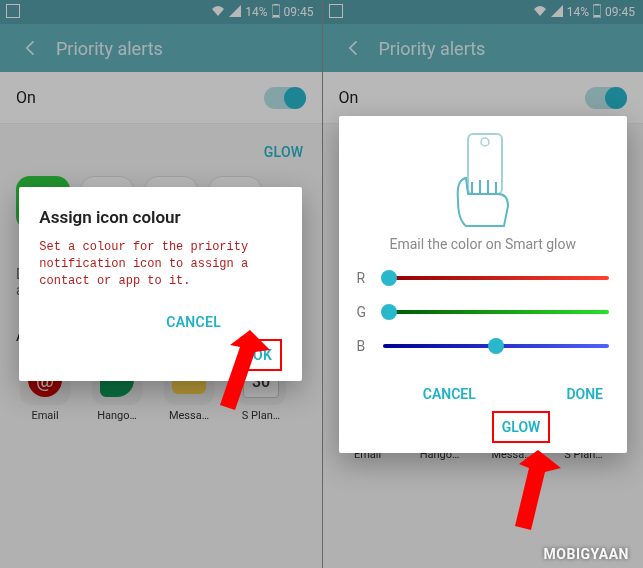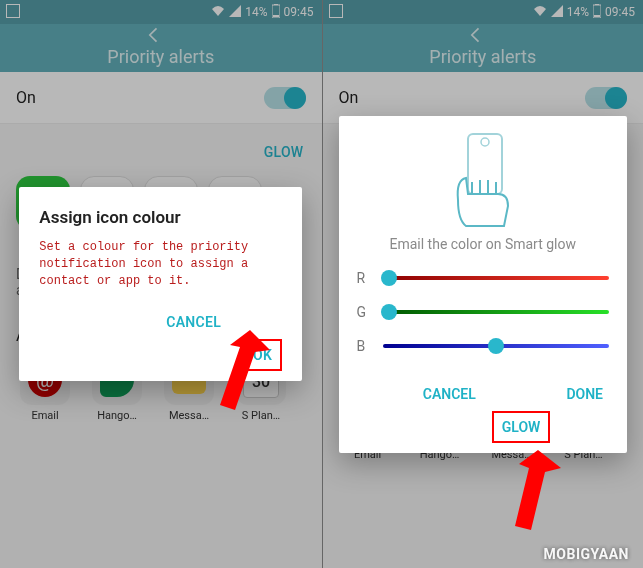--- a/index.html
+++ b/index.html
@@ -1,21 +1,21 @@
 <!DOCTYPE html>
 <html><head>
 <meta charset="utf-8">
 <style>
   * { box-sizing: border-box; margin: 0; padding: 0; }
   body { font-family: Roboto, Arial, sans-serif; background: #888; width: 643px; height: 568px; display: flex; }
   .screen { width: 50%; height: 100%; background: #f5f5f5; position: relative; overflow: hidden; }
   .screen + .screen { border-left: 1px solid #666; }
   .statusbar { height: 24px; background: #579faa; display: flex; justify-content: flex-end; align-items: center; gap: 4px; padding: 0 8px; color: #fff; font-size: 12px; }
   .statusbar .nav-icon { position: absolute; left: 6px; top: 4px; width: 14px; height: 14px; border: 1.5px solid #fff; }
-  .header { height: 48px; background: #63b1bc; display: flex; align-items: center; padding: 0 20px; color: #e4f4f6; font-size: 18px; flex-direction: column; }
+  .header { height: 48px; background: #63b1bc; display: flex; align-items: center; padding: 0 20px; color: #e4f4f6; font-size: 18px; }
   .back { width: 22px; height: 22px; margin-right: 14px; display: flex; align-items: center; justify-content: center; }
   .back svg { width: 20px; height: 20px; stroke: #e4f4f6; stroke-width: 2; fill: none; }
   .row-toggle { background: #fff; height: 52px; display: flex; align-items: center; justify-content: space-between; padding: 0 16px; font-size: 16px; color: #222; border-bottom: 1px solid #eee; }
   .toggle { width: 42px; height: 22px; background: #b7e2e8; border-radius: 11px; position: relative; }
   .toggle .knob { width: 22px; height: 22px; background: #28b7cb; border-radius: 50%; position: absolute; right: 0; top: 0; }
   .content { padding: 10px 16px 0; }
   .edit { text-align: right; color: #28b4c9; font-size: 14px; font-weight: 500; letter-spacing: 0.3px; padding: 10px 2px; }
   .icon-row { display: flex; gap: 10px; padding: 6px 0; }
   .slot { width: 54px; height: 54px; border-radius: 14px; background: #fff; border: 1px solid #e0e0e0; }
   .slot.green { background: #2ecc40; border: none; }

